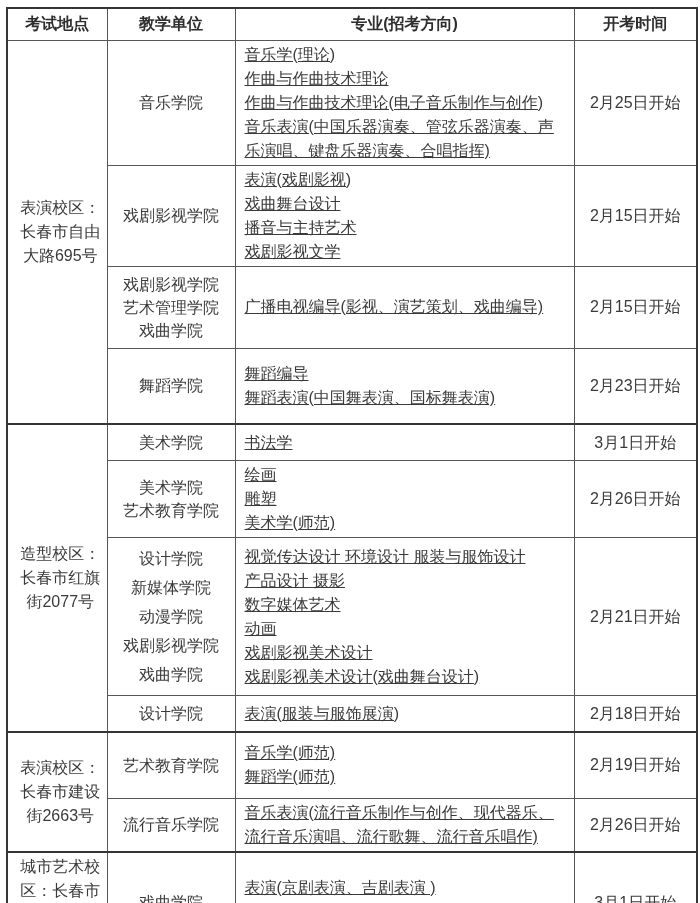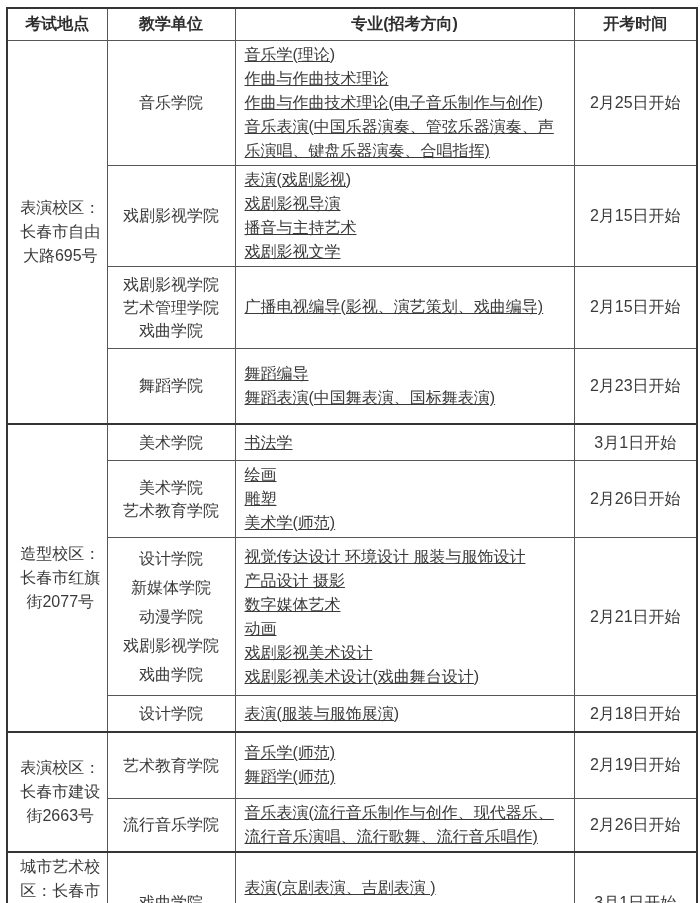--- a/index.html
+++ b/index.html
@@ -99,21 +99,21 @@
         <div>音乐表演(中国乐器演奏、管弦乐器演奏、声乐演唱、键盘乐器演奏、合唱指挥)</div>
       </td>
       <td class="time">2月25日开始</td>
     </tr>
     <tr style="height:100px">
       <td class="unit">
         <div>戏剧影视学院</div>
       </td>
       <td class="majors">
         <div>表演(戏剧影视)</div>
-        <div>戏剧影视导演</div>
+        <div>戏曲舞台设计</div>
         <div>播音与主持艺术</div>
         <div>戏剧影视文学</div>
       </td>
       <td class="time">2月15日开始</td>
     </tr>
     <tr style="height:62px">
       <td class="unit">
         <div>戏剧影视学院</div>
         <div>艺术管理学院</div>
         <div>戏曲学院</div>

